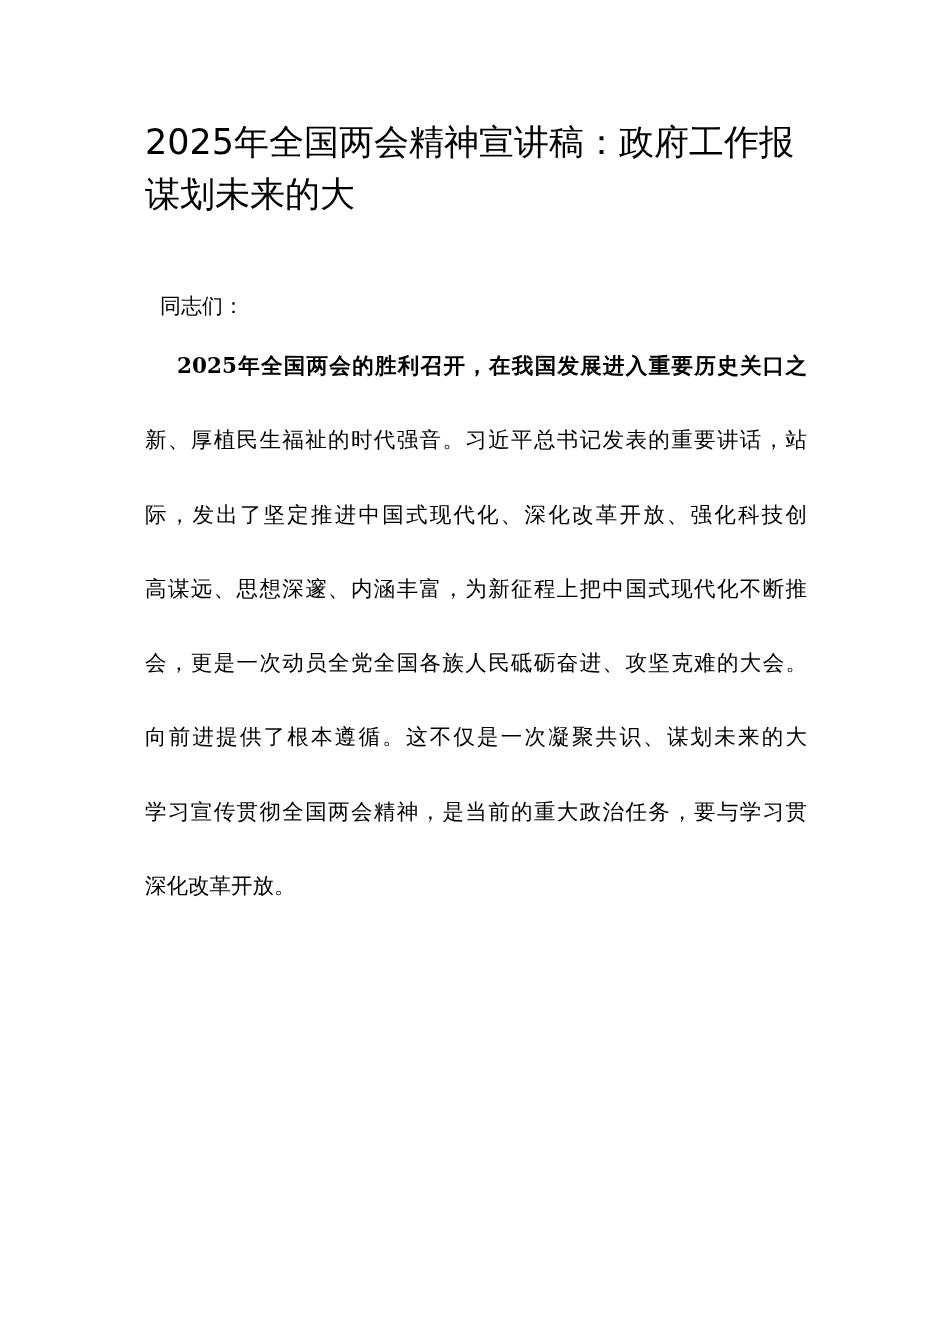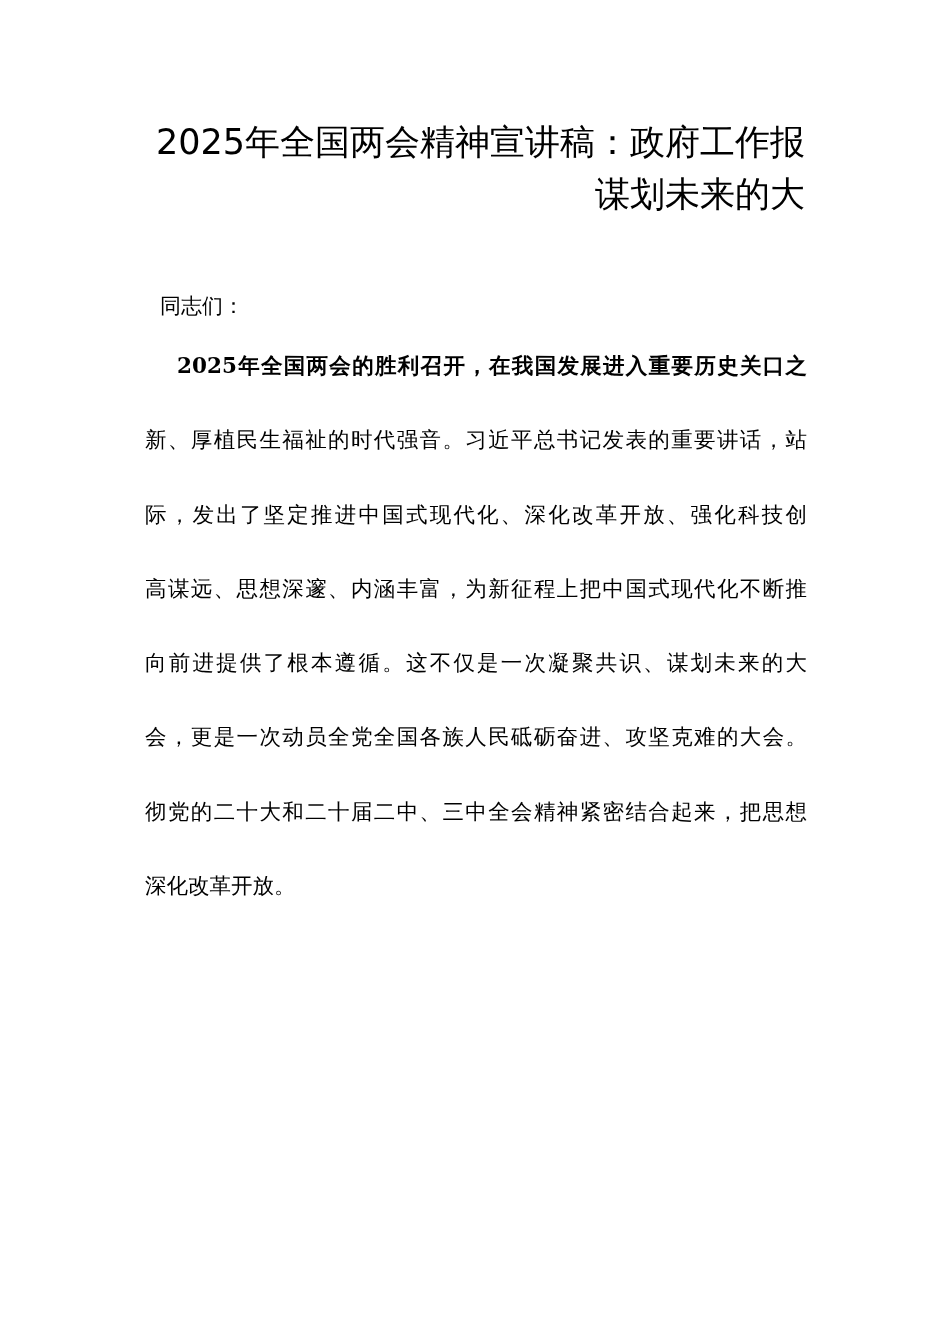--- a/index.html
+++ b/index.html
@@ -21,21 +21,21 @@
       top: 0;
       width: 950px;
       height: 1344px;
       background: #ffffff;
     }
     .title {
       position: absolute;
       left: 145px;
       top: 116px;
       width: 660px;
-      text-align: right;
+      text-align: left;
       font-size: 35px;
       line-height: 52px;
       font-weight: normal;
       margin: 0;
       font-family: "DejaVu Sans", "Liberation Sans", sans-serif;
     }
     .title span {
       display: block;
       white-space: nowrap;
     }
@@ -80,18 +80,18 @@
     <span>谋划未来的大</span>
   </h1>
 
   <div class="salutation">同志们：</div>
 
   <div class="body-text">
     <span class="line first">2025年全国两会的胜利召开，在我国发展进入重要历史关口之</span>
     <span class="line">新、厚植民生福祉的时代强音。习近平总书记发表的重要讲话，站</span>
     <span class="line">际，发出了坚定推进中国式现代化、深化改革开放、强化科技创</span>
     <span class="line">高谋远、思想深邃、内涵丰富，为新征程上把中国式现代化不断推</span>
+    <span class="line">会，更是一次动员全党全国各族人民砥砺奋进、攻坚克难的大会。</span>
     <span class="line">向前进提供了根本遵循。这不仅是一次凝聚共识、谋划未来的大</span>
-    <span class="line">会，更是一次动员全党全国各族人民砥砺奋进、攻坚克难的大会。</span>
-    <span class="line">彻党的二十大和二十届二中、三中全会精神紧密结合起来，把思想</span>
+    <span class="line">学习宣传贯彻全国两会精神，是当前的重大政治任务，要与学习贯</span>
     <span class="line last">深化改革开放。</span>
   </div>
 </div>
 
 </body></html>

